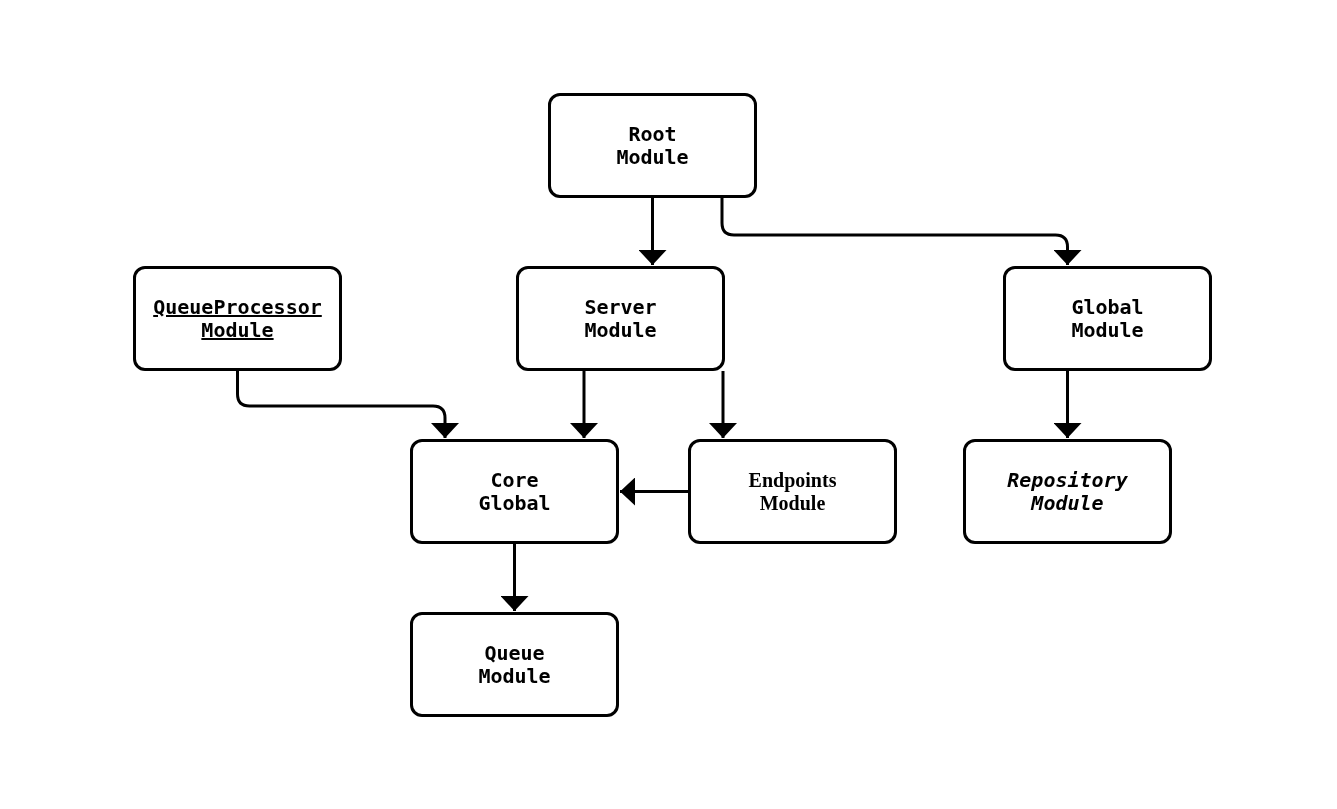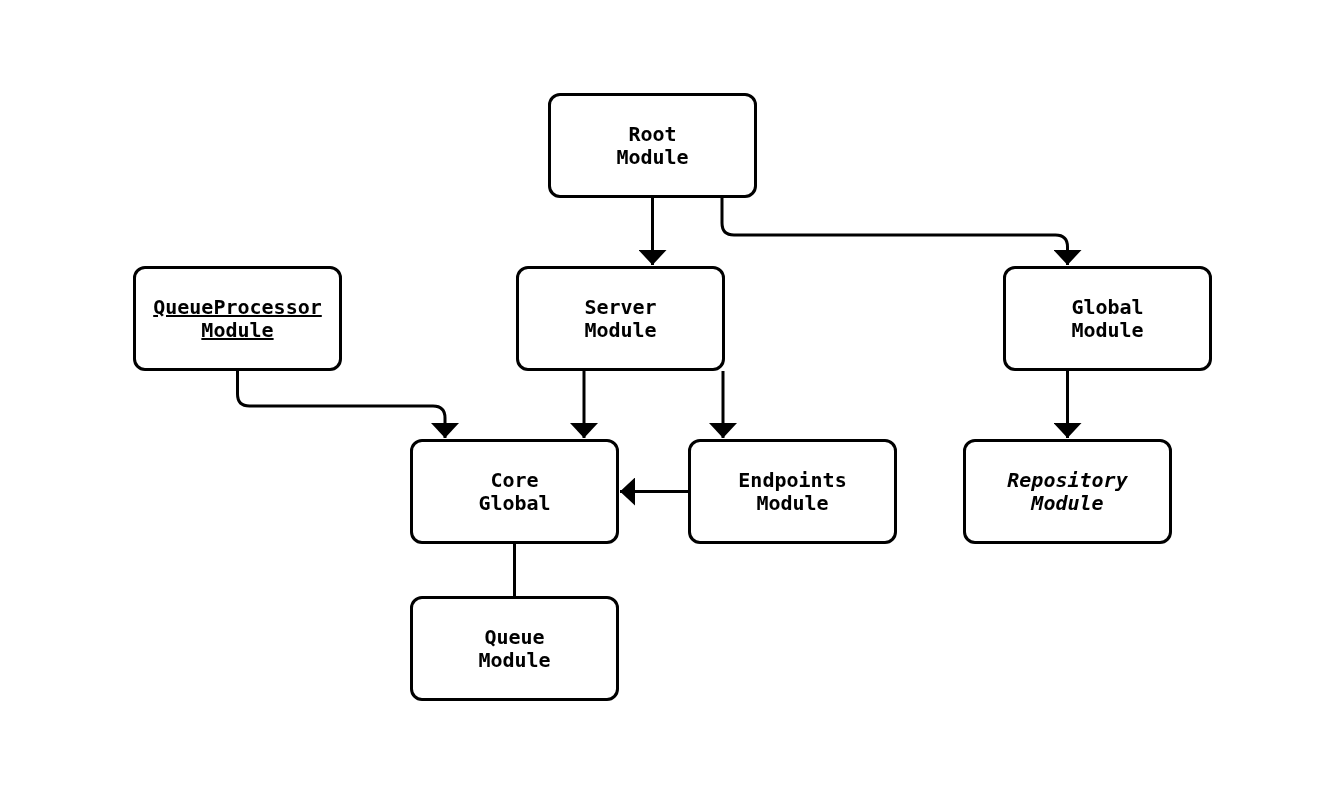--- a/index.html
+++ b/index.html
@@ -42,23 +42,23 @@
     text-align: center;
     white-space: pre-line;
     letter-spacing: 0px;
   }
   
   .pos-root          { left: 548px; top: 93px;  }
   .pos-queueproc     { left: 133px; top: 266px; text-decoration: underline; }
   .pos-server        { left: 516px; top: 266px; }
   .pos-global        { left: 1003px; top: 266px; }
   .pos-core          { left: 410px; top: 439px; }
-  .pos-endpoints     { left: 688px; top: 439px; }
+  .pos-endpoints     { left: 688px; top: 439px; font-family: Liberation Serif, serif; }
   .pos-repository    { left: 963px; top: 439px; font-style: italic; }
-  .pos-queue         { left: 410px; top: 596px; }
+  .pos-queue         { left: 410px; top: 612px; }
 </style>
 </head>
 <body>
 
 <div class="canvas">
 
   <svg class="edges-layer" width="1337" height="809" viewBox="0 0 1337 809" xmlns="http://www.w3.org/2000/svg">
     <defs>
       <marker id="arrow" viewBox="0 0 10 10" refX="10" refY="5" markerWidth="15" markerHeight="28" orient="auto" markerUnits="userSpaceOnUse" preserveAspectRatio="none">
         <path d="M0,0 L10,5 L0,10 z" fill="#000000"></path>

